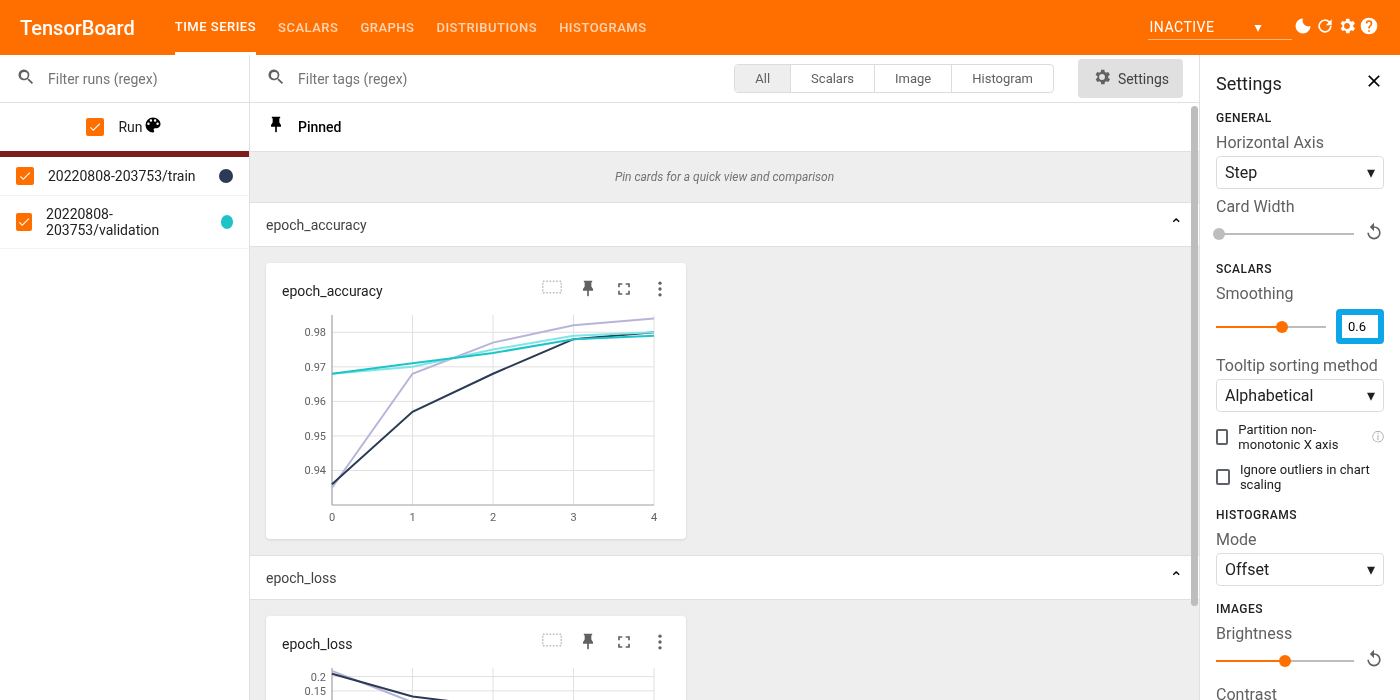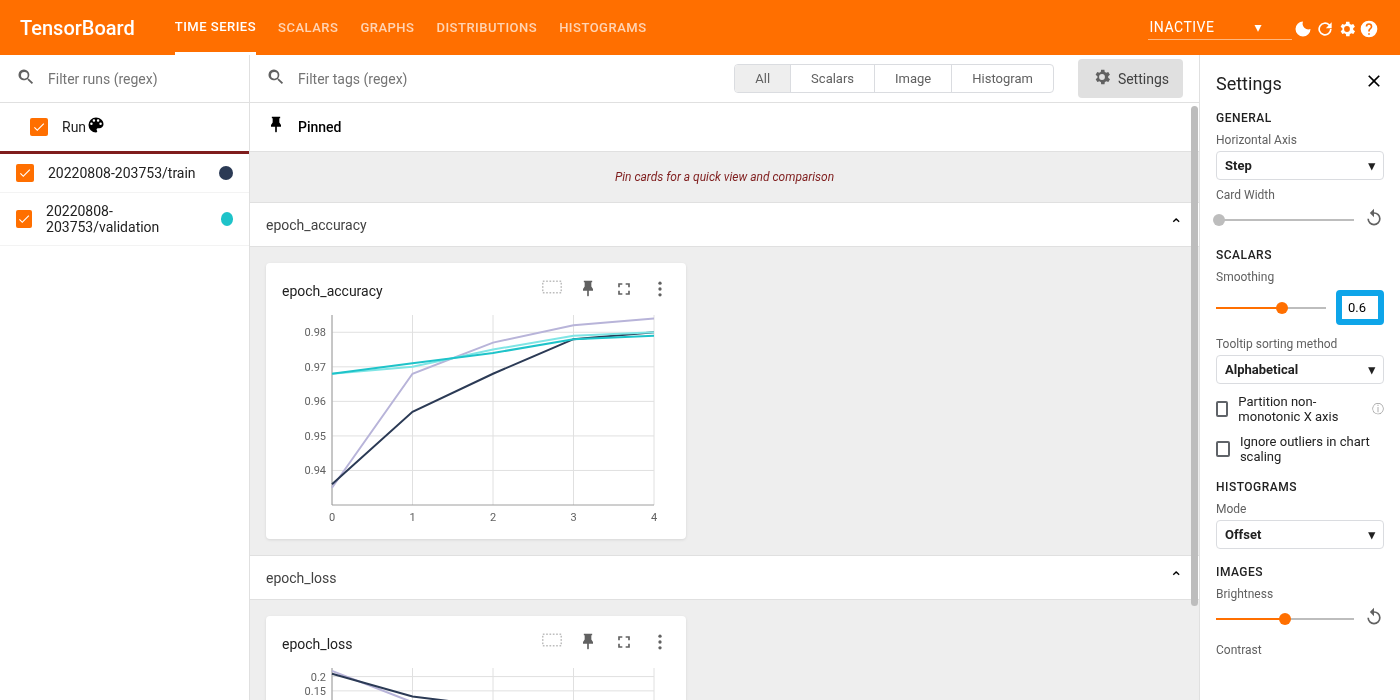--- a/index.html
+++ b/index.html
@@ -2,66 +2,66 @@
 <html><head>
 <meta charset="utf-8">
 <style>
 * { box-sizing: border-box; margin: 0; padding: 0; font-family: Roboto, Arial, sans-serif; }
 body { background: #fff; overflow: hidden; width: 1400px; height: 700px; }
 .topbar { background: #ff6f00; height: 55px; display: flex; align-items: center; padding: 0 20px; color: #fff; }
 .logo { font-size: 20px; font-weight: 500; margin-right: 40px; }
 .tabnav { display: flex; gap: 22px; height: 55px; align-items: flex-start; }
 .tabnav .tab { font-size: 13px; font-weight: 500; color: rgba(255,255,255,.7); height: 55px; display: flex; align-items: center; cursor: pointer; letter-spacing: .5px;}
 .tabnav .tab.active { color: #fff; border-bottom: 3px solid #fff; }
-.topright { margin-left: auto; display: flex; align-items: flex-end; }
+.topright { margin-left: auto; display: flex; align-items: flex-start; }
 .inactive-sel { font-size: 14px; letter-spacing: .5px; border-bottom: 1px solid rgba(255,255,255,.5); padding: 4px 30px 4px 2px; display:flex; align-items:center; gap:40px;}
 .icon-btn { width: 22px; height: 22px; display: flex; align-items: center; justify-content: center; cursor: pointer; }
 .iconw { fill: #fff; }
 
 .body { display: flex; height: 645px; }
 .sidebar { width: 250px; border-right: 1px solid #e0e0e0; display: flex; flex-direction: column; }
 .filter-row { height: 48px; display: flex; align-items: center; padding: 0 16px; border-bottom: 1px solid #e0e0e0; gap: 12px; color:#616161;}
 .filter-row input { border: none; outline: none; font-size: 14px; flex:1; }
-.run-header { display: flex; align-items: center; justify-content: flex-start; padding: 12px 30px; border-bottom: 3px solid #7f1d1d; }
+.run-header { display: flex; align-items: center; justify-content: center; padding: 12px 30px; border-bottom: 6px solid #7f1d1d; }
 .run-header-left { display:flex; align-items:center; gap:14px; }
 .chk { width:18px; height:18px; background:#ff6f00; display:flex; align-items:center; justify-content:center; border-radius:2px; }
 .chk svg { fill:#fff; width:14px; height:14px; }
 .run-label { font-size: 14px; color: #212121; }
 .run-item { display:flex; align-items:center; padding: 10px 16px; gap:14px; border-bottom: 1px solid #f3f3f3;}
 .run-item .dot { margin-left:auto; width:14px; height:14px; border-radius:50%; }
 
 .main { flex: 1; display: flex; flex-direction: column; border-right:1px solid #e0e0e0;}
 .tagbar { height: 48px; display: flex; align-items: center; padding: 0 16px; border-bottom: 1px solid #e0e0e0; gap:12px; }
 .tagbar input { border:none; outline:none; font-size:14px; flex:1;}
 .chips { margin-left:auto; display:flex; border:1px solid #dadce0; border-radius:4px; overflow:hidden;}
 .chip { padding: 6px 20px; font-size:13px; color:#616161; border-right:1px solid #dadce0; cursor:pointer;}
 .chip:last-child{border-right:none;}
 .chip.active{background:#eee;}
 .content { flex:1; overflow-y:auto; background:#eee; position:relative;}
 .scrollbar-thumb { position:absolute; right:1px; top:3px; width:7px; height:500px; background:#bdbdbd; border-radius:4px;}
 .sectionbar { background:#fff; padding: 12px 16px; display:flex; align-items:center; border-bottom:1px solid #e0e0e0;}
 .sectionbar .title { font-size:14px; font-weight:500; color:#000;}
-.pinned-tip { text-align:center; font-style:italic; color:#7f1d1d; font-size:12px; padding:18px;}
+.pinned-tip { text-align:center; font-style:italic; color:#737373; font-size:12px; padding:18px;}
 .groupbar { background:#fff; padding: 12px 16px; display:flex; align-items:center; justify-content:space-between; border-top:1px solid #e0e0e0; border-bottom:1px solid #e0e0e0;}
 .groupbar .name{ font-size:14px; color:#424242;}
 .card { background:#fff; width:420px; margin:16px; border-radius:4px; box-shadow:0 1px 3px rgba(0,0,0,.1); padding:16px 16px 8px;}
 .card-head{display:flex; align-items:center; justify-content:space-between;}
 .card-title{font-size:14px; color:#212121;}
 .card-tools{display:flex; gap:16px; color:#616161;}
 .chart { margin-top:4px; }
 
 .settings-btn { display:flex; align-items:center; gap:6px; background:#e0e0e0; padding:8px 14px; border-radius:4px; margin-left:12px; color:#424242; font-size:14px; cursor:pointer;}
 
 .panel { width: 200px; padding:16px; overflow-y:auto; }
 .panel-h { display:flex; justify-content:space-between; align-items:center; margin-bottom:16px;}
 .panel-h .t { font-size:18px; color:#212121;}
 .sect-label { font-size:12px; font-weight:500; color:#212121; letter-spacing:.5px; margin: 16px 0 6px;}
 .sect-label:first-of-type{margin-top:0;}
-.small-label { font-size:12px; color:#616161; margin:8px 0 4px;}
-.select-box { border:1px solid #dadce0; border-radius:4px; padding:6px 8px; font-size:13px; display:flex; justify-content:space-between; color:#212121; cursor:pointer;font-weight:bold;}
+.small-label { font-size:16px; color:#616161; margin:8px 0 4px;}
+.select-box { border:1px solid #dadce0; border-radius:4px; padding:6px 8px; font-size:16px; display:flex; justify-content:space-between; color:#212121; cursor:pointer;}
 .slider-row { display:flex; align-items:center; gap:10px; margin:6px 0 12px;}
 .slider { flex:1; height:2px; background:#bdbdbd; position:relative;}
 .slider .fill{ position:absolute; left:0; top:0; height:2px; background:#ff6f00;}
 .slider .knob { position:absolute; top:-5px; width:12px; height:12px; border-radius:50%; background:#ff6f00;}
 .slider.gray .knob{ background:#bdbdbd;}
 .num-inp { width:48px; border:6px solid #0ea5e9; border-radius:4px; padding:4px 6px; font-size:13px; text-align:left;}
 .chk-row { display:flex; align-items:center; gap:10px; font-size:13px; color:#212121; margin:10px 0;}
 .chkbox { width:16px; height:16px; border:2px solid #5f6368; border-radius:2px;}
 .reset-ic { color:#616161;}
 svg.i { width:20px; height:20px; }

